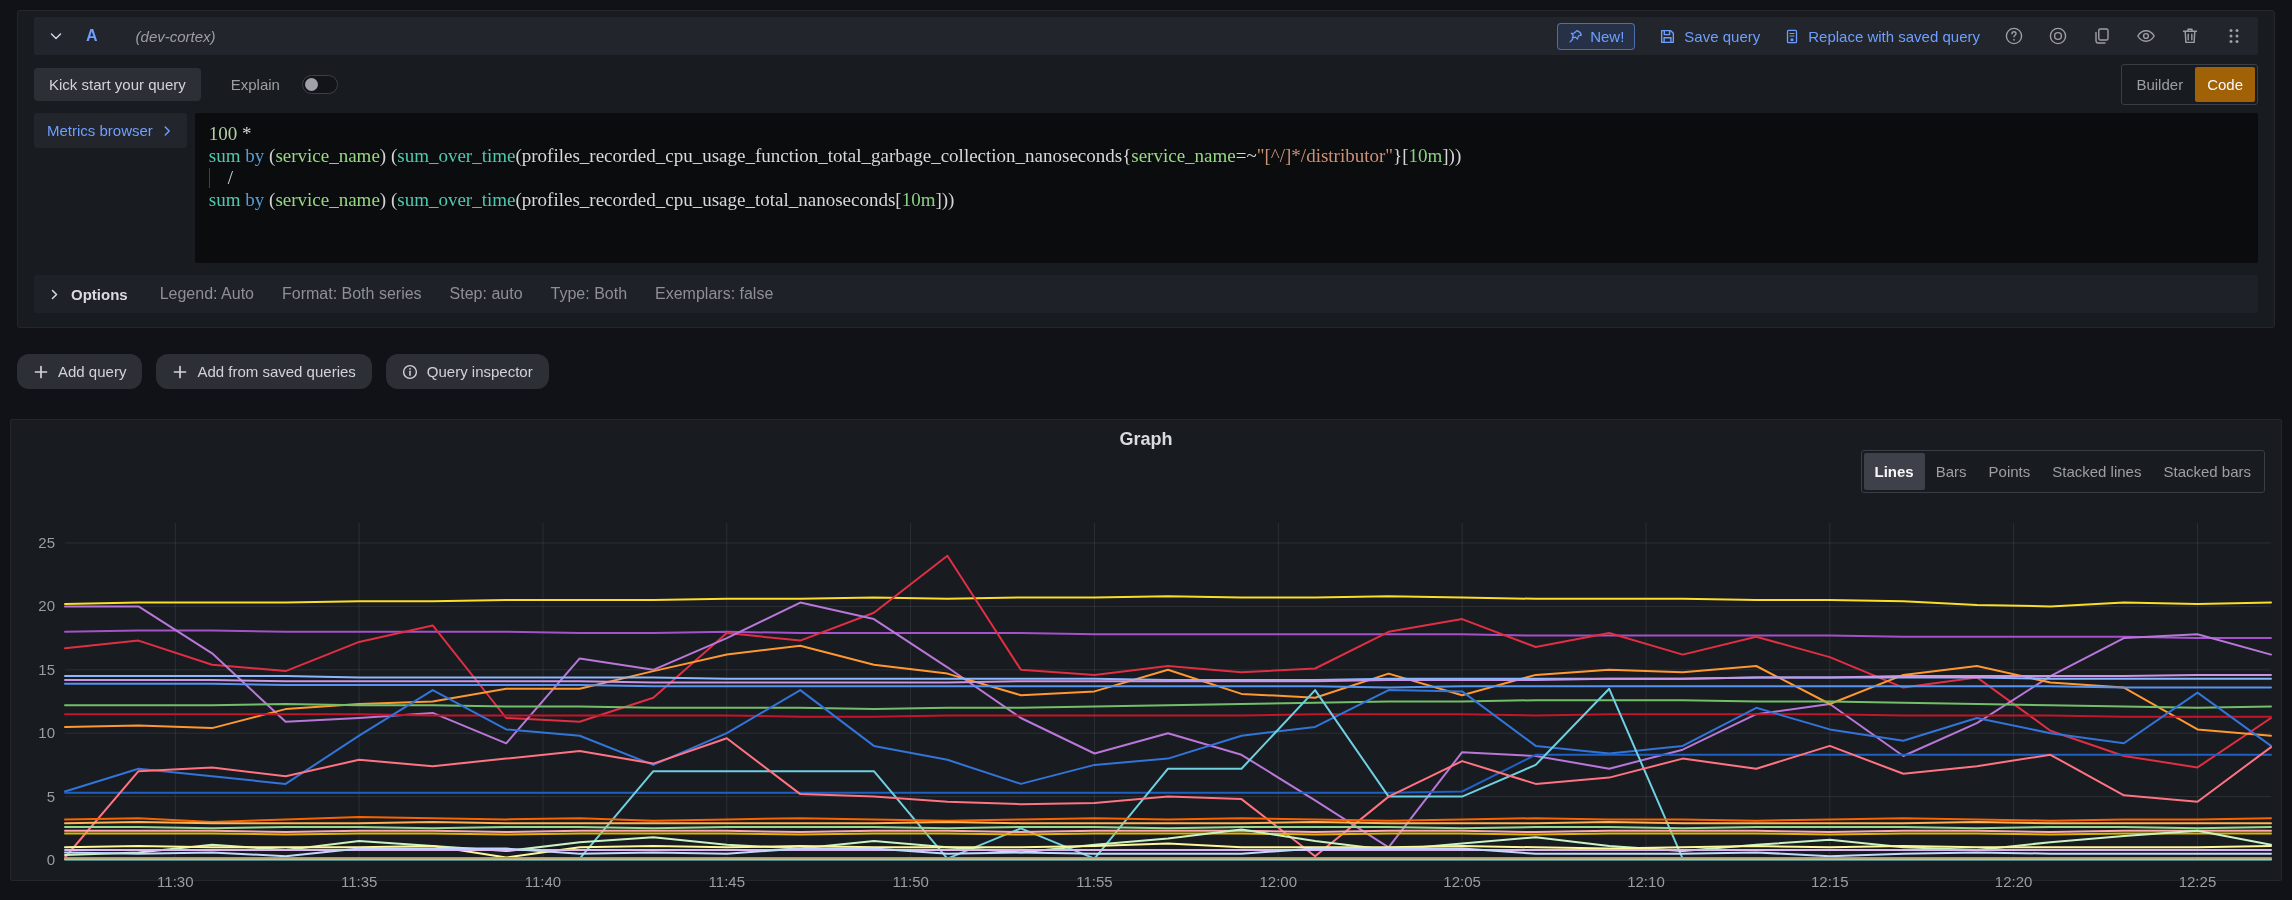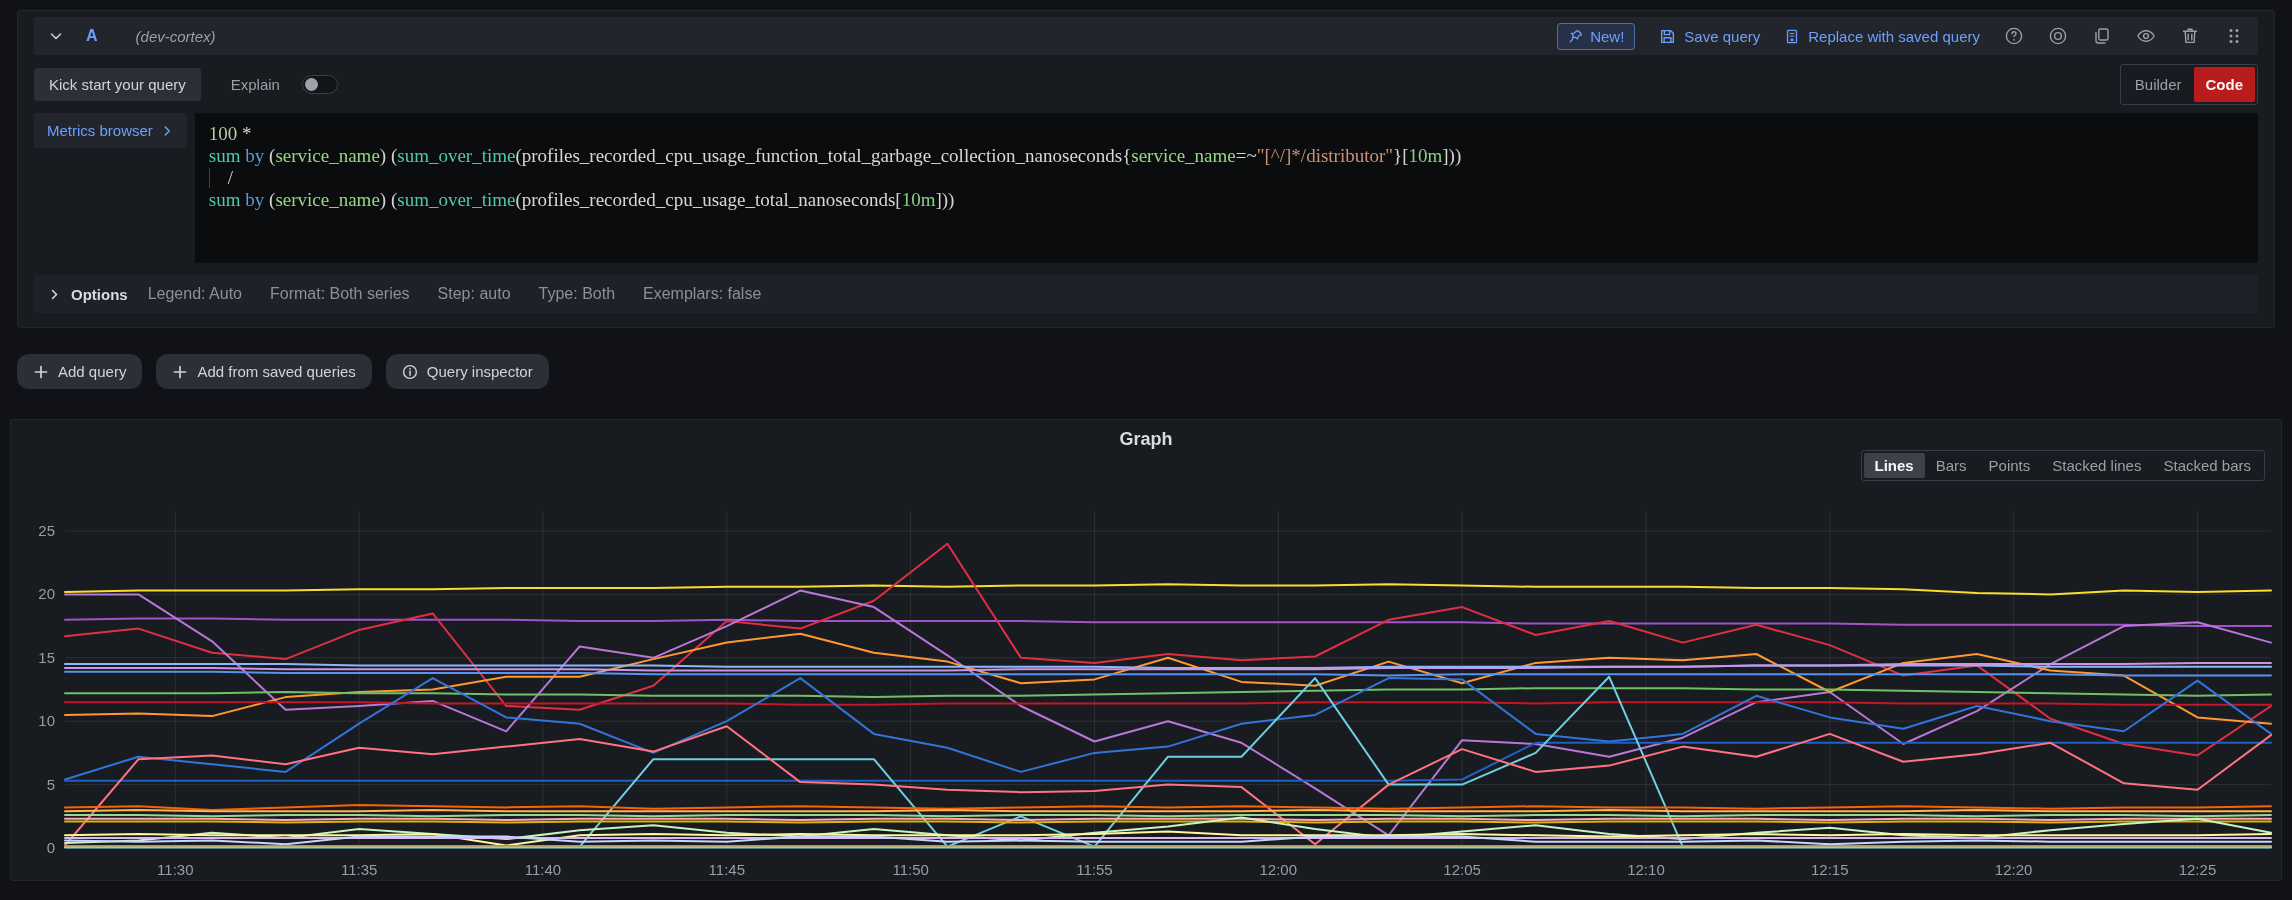--- a/index.html
+++ b/index.html
@@ -45,21 +45,21 @@
     background:#2d2f36; border:none; border-radius:4px; padding:8px 15px;
     font-size:15px; font-weight:500; color:#d2d3d9; cursor:pointer;
     font-family:"Liberation Sans", sans-serif;
   }
   .explain-wrap { display:flex; align-items:center; gap:22px; margin-left:30px; }
   .explain-label { color:#9d9ea6; font-size:15px; }
   .switch { width:36px; height:19px; border-radius:10px; background:#131419; border:1px solid #3c3f47; position:relative; cursor:pointer; }
   .switch .knob { position:absolute; left:2px; top:2px; width:13px; height:13px; border-radius:50%; background:#9fa1a9; }
   .seg { margin-left:auto; display:flex; border:1px solid #3a3d45; border-radius:3px; padding:2px; }
   .seg-item { padding:9px 12px; font-size:15px; color:#9d9ea6; border-radius:2px; cursor:pointer;text-align:center; }
-  .seg-item.active { background:#b91c1c; color:#f7f7f9; font-weight:700; }
+  .seg-item.active { background:#a16207; color:#f7f7f9; font-weight:400; }
 
   
   .q-editor-row { display:flex; align-items:flex-start; gap:8px; margin-top:12px; }
   .metrics-btn {
     flex:none; display:flex; align-items:center; gap:7px;
     background:#22252b; color:#6e9fff; font-size:15px; font-weight:500;
     border:none; border-radius:3px; padding:9px 13px; cursor:pointer;
     font-family:"Liberation Sans", sans-serif;
   }
   .metrics-btn svg { width:14px; height:14px; }
@@ -76,21 +76,21 @@
   .tk-fn { color:#4ec9b0; }
   .tk-kw { color:#569cd6; }
   .tk-lbl { color:#96d983; }
   .tk-metric { color:#d8d8d8; }
   .tk-str { color:#ce9178; }
   .tk-dur { color:#89d185; }
 
   
   .q-options {
     margin-top:12px; height:38px; background:#1e2127; border-radius:2px;
-    display:flex; align-items:center; gap:20px; padding:0 14px; cursor:pointer;
+    display:flex; align-items:center; gap:32px; padding:0 14px; cursor:pointer;
   }
   .opt-title { display:flex; align-items:center; gap:10px; color:#dadbe0; font-size:15px; font-weight:600; }
   .opt-title svg { width:13px; height:13px; color:#dadbe0; }
   .opt-item { color:#8e8f97; font-size:16px; }
 
   
   .actions-row { margin:26px 17px 0; display:flex; gap:14px; }
   .action-btn {
     display:flex; align-items:center; gap:9px;
     background:#2d2f36; border:none; border-radius:12px; padding:9px 16px;
@@ -100,21 +100,21 @@
   .action-btn svg { width:16px; height:16px; color:#d2d3d9; }
 
   
   .graph-panel {
     margin:30px 10px 0; height:462px;
     background:#181b1f; border:1px solid #24262c; border-radius:2px;
   }
   .g-header { display:flex; align-items:center; padding:9px 16px 2px;flex-direction:column; }
   .g-title { font-size:18px; font-weight:600; color:#dadbe0; }
   .modes { margin-left:auto; display:flex; border:1px solid #3a3d45; border-radius:3px; padding:2px; }
-  .mode { padding:4px 11px; font-size:15px; color:#9d9ea6; border-radius:2px; cursor:pointer; white-space:nowrap; }
+  .mode { padding:10px 11px; font-size:15px; color:#9d9ea6; border-radius:2px; cursor:pointer; white-space:nowrap; }
   .mode.active { background:#3e4149; color:#f7f7f9; font-weight:700; }
   #chart-svg { margin:2px 10px 0; }
   #chart-svg text { font-family:"Liberation Sans", sans-serif; font-size:15px; fill:#9a9ca4; }
 </style>
 </head>
 <body>
 
 <section class="query-panel">
 
   <div class="q-header">

